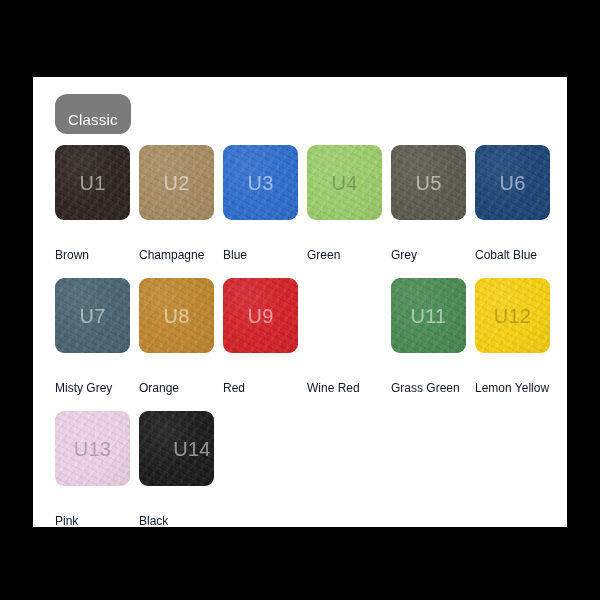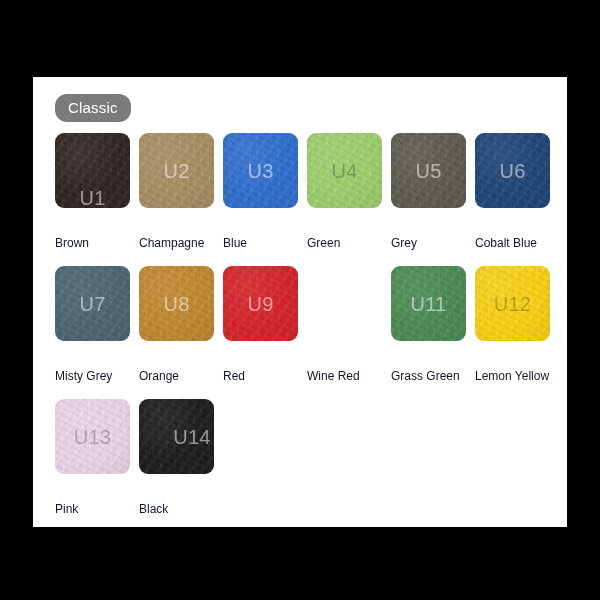--- a/index.html
+++ b/index.html
@@ -33,21 +33,21 @@
   #badge-row {
     padding: 17px 0 0 22px;
   }
 
   .pill {
     display: inline-block;
     background: #7b7b7b;
     color: #ffffff;
     font-size: 15px;
     line-height: 1;
-    padding: 6px 13px 7px 13px;
+    padding: 18px 13px 7px 13px;
     border-radius: 12px;
     letter-spacing: 0.2px;
     white-space: nowrap;
   }
 
   
   #grid {
     padding: 11px 0 0 22px;
     display: grid;
     grid-template-columns: repeat(6, 84px);
@@ -139,21 +139,21 @@
 <div id="app">
 
   <div id="card">
 
     <div id="badge-row">
       <span class="pill">Classic</span>
     </div>
 
     <div id="grid">
         <div class="cell">
-          <div class="swatch" style="background: rgb(46, 37, 33); align-items: flex-end;">
+          <div class="swatch" style="background: rgb(46, 37, 33);">
             <span class="code light">U1</span>
           </div>
           <div class="label">Brown</div>
         </div>
         <div class="cell">
           <div class="swatch" style="background: rgb(169, 142, 99);">
             <span class="code light">U2</span>
           </div>
           <div class="label">Champagne</div>
         </div>

